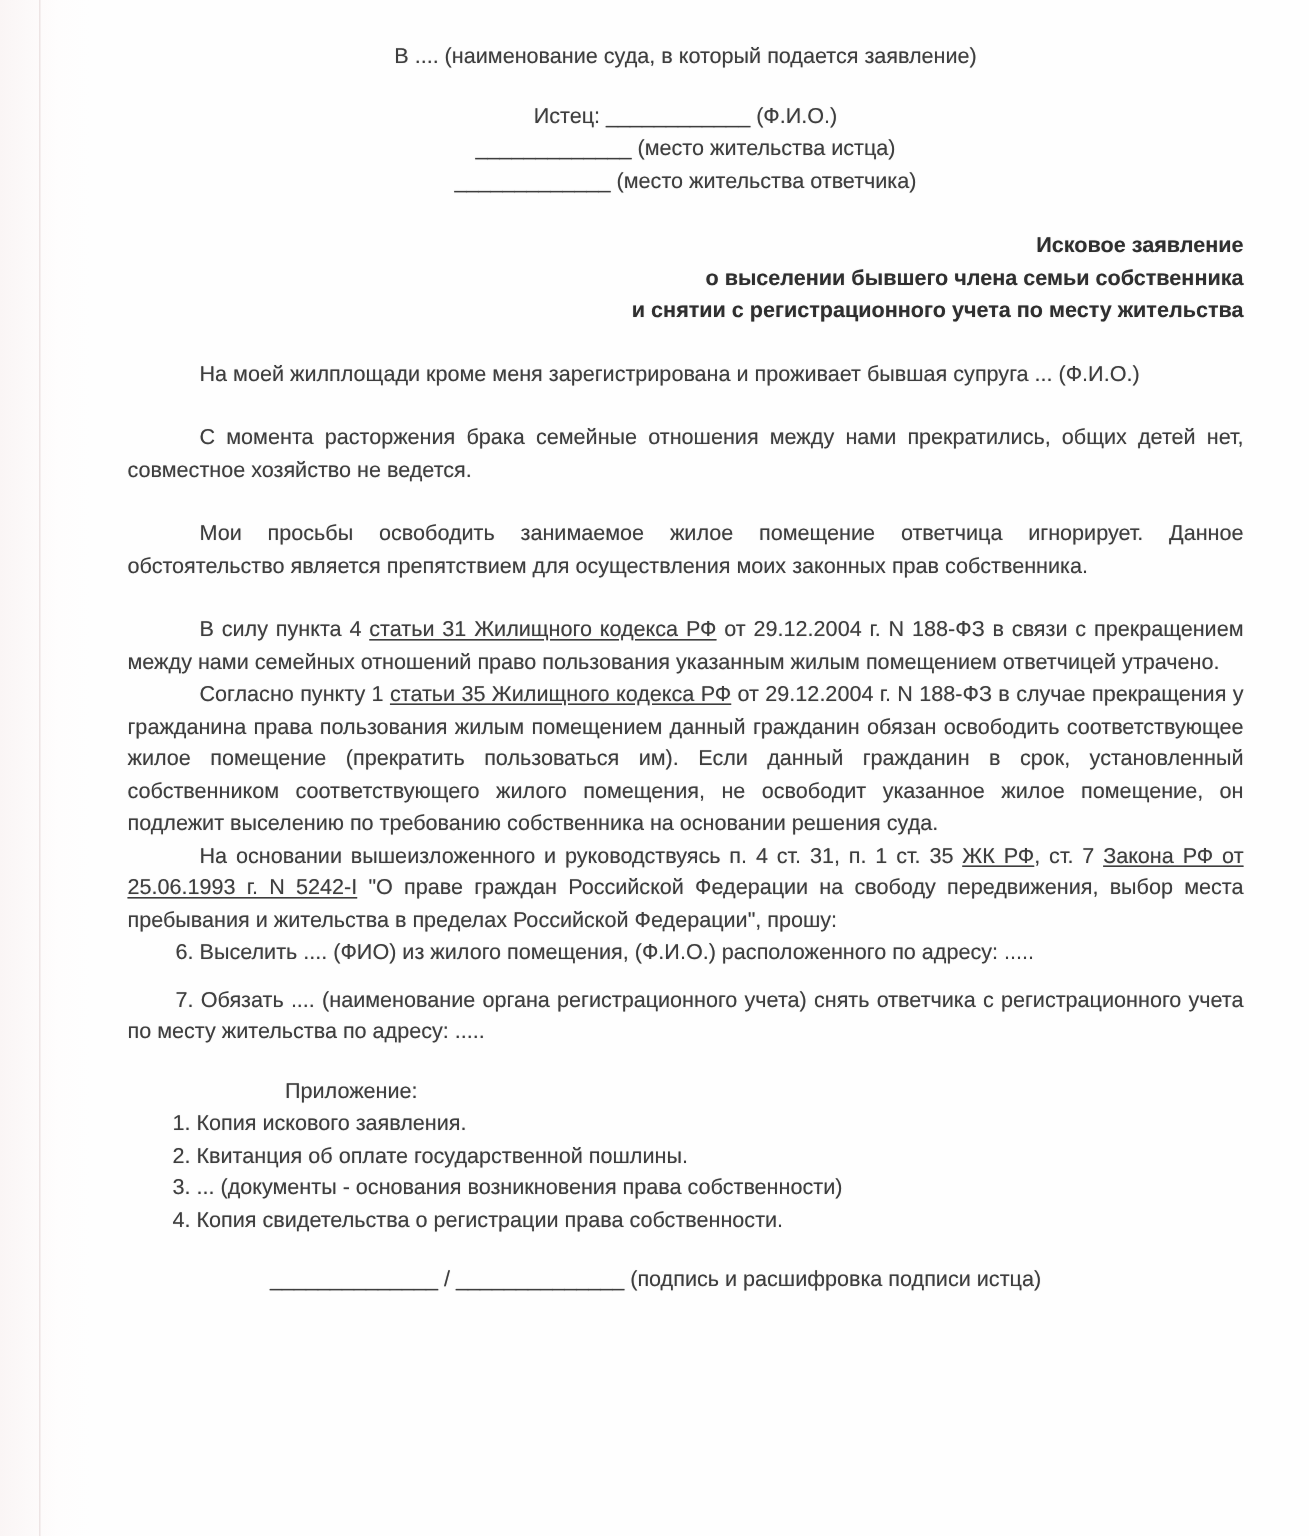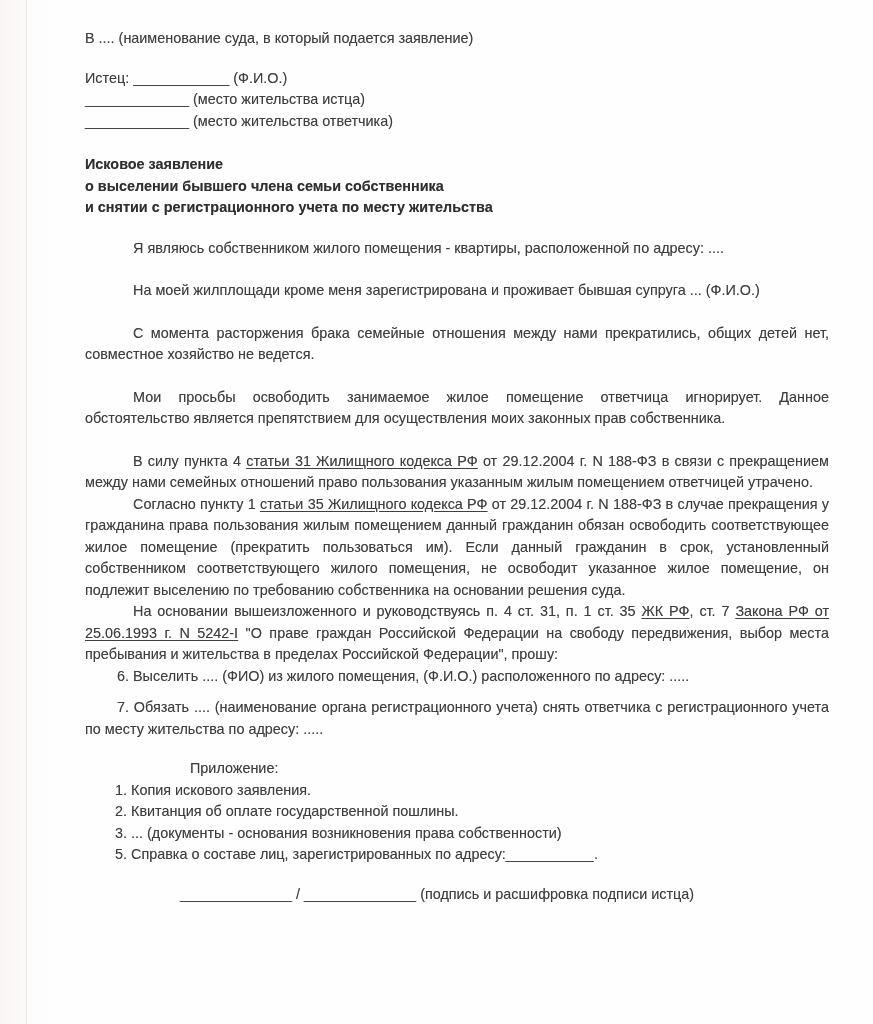--- a/index.html
+++ b/index.html
@@ -14,22 +14,22 @@
     padding:28px 44px 0 85px;
     background:linear-gradient(90deg,#faf5f5 0px,#fcf9f9 18px,#fefdfd 38px,#fefefe 60px,#fefefe 100%);
     font-size:14.4px;line-height:21.5px;color:#3e3e3e;
     text-shadow:0 0 .6px rgba(80,80,80,.5);
   }
   .page::before{
     content:"";position:absolute;left:26px;top:0;width:1px;height:100%;
     background:rgba(205,185,185,.35);
   }
   .page div,.page p{margin:0;padding:0}
-  .r{text-align:left}
-  .c{text-align:left}
+  .r{text-align:center}
+  .c{text-align:right}
   .j{text-align:justify}
   .title{font-weight:bold;color:#2f2f2f}
   .ind{text-indent:48px}
   .demand{text-indent:32px}
   .attach-head{text-indent:105px}
   .attach-item{text-indent:30px}
   .sig{text-indent:95px}
   u{text-decoration:underline;text-underline-offset:2px}
   .mt10{margin-top:10px !important}
   .mt18{margin-top:18px !important}
@@ -49,21 +49,20 @@
   <div class="r"><span>_____________</span> <span>(место жительства истца)</span></div>
 
   <div class="r"><span>_____________</span> <span>(место жительства ответчика)</span></div>
 
   <div class="c title mt22">
     <div>Исковое заявление</div>
     <div>о выселении бывшего члена семьи собственника</div>
     <div>и снятии с регистрационного учета по месту жительства</div>
   </div>
 
-  <p class="j ind mt19">Я являюсь собственником жилого помещения - квартиры, расположенной по адресу: ....</p>
 
   <p class="j ind mt21">На моей жилплощади кроме меня зарегистрирована и проживает бывшая супруга ... (Ф.И.О.)</p>
 
   <p class="j ind mt21">С момента расторжения брака семейные отношения между нами прекратились, общих детей нет, совместное хозяйство не ведется.</p>
 
   <p class="j ind mt21">Мои просьбы освободить занимаемое жилое помещение ответчица игнорирует. Данное обстоятельство является препятствием для осуществления моих законных прав собственника.</p>
 
   <p class="j ind mt21"><span>В силу пункта 4 </span><u>статьи 31 Жилищного кодекса РФ</u><span> от 29.12.2004 г. N 188-ФЗ в связи с прекращением между нами семейных отношений право пользования указанным жилым помещением ответчицей утрачено.</span></p>
 
   <p class="j ind"><span>Согласно пункту 1 </span><u>статьи 35 Жилищного кодекса РФ</u><span> от 29.12.2004 г. N 188-ФЗ в случае прекращения у гражданина права пользования жилым помещением данный гражданин обязан освободить соответствующее жилое помещение (прекратить пользоваться им). Если данный гражданин в срок, установленный собственником соответствующего жилого помещения, не освободит указанное жилое помещение, он подлежит выселению по требованию собственника на основании решения суда.</span></p>
@@ -71,17 +70,17 @@
   <p class="j ind"><span>На основании вышеизложенного и руководствуясь п. 4 ст. 31, п. 1 ст. 35 </span><u>ЖК РФ</u><span>, ст. 7 </span><u>Закона РФ от 25.06.1993 г. N 5242-I</u><span> "О праве граждан Российской Федерации на свободу передвижения, выбор места пребывания и жительства в пределах Российской Федерации", прошу:</span></p>
 
   <p class="j demand">6. Выселить .... (ФИО) из жилого помещения, (Ф.И.О.) расположенного по адресу: .....</p>
 
   <p class="j demand mt10">7. Обязать .... (наименование органа регистрационного учета) снять ответчика с регистрационного учета по месту жительства по адресу: .....</p>
 
   <div class="attach-head mt18">Приложение:</div>
   <div class="attach-item">1. Копия искового заявления.</div>
   <div class="attach-item">2. Квитанция об оплате государственной пошлины.</div>
   <div class="attach-item">3. ... (документы - основания возникновения права собственности)</div>
-  <div class="attach-item">5. Справка о составе лиц, зарегистрированных по адресу:___________.</div>
+  <div class="attach-item">4. Копия свидетельства о регистрации права собственности.</div>
 
   <div class="sig mt18"><span>______________</span> <span>/</span> <span>______________</span> <span>(подпись и расшифровка подписи истца)</span></div>
 
 </div>
 
 </body></html>

